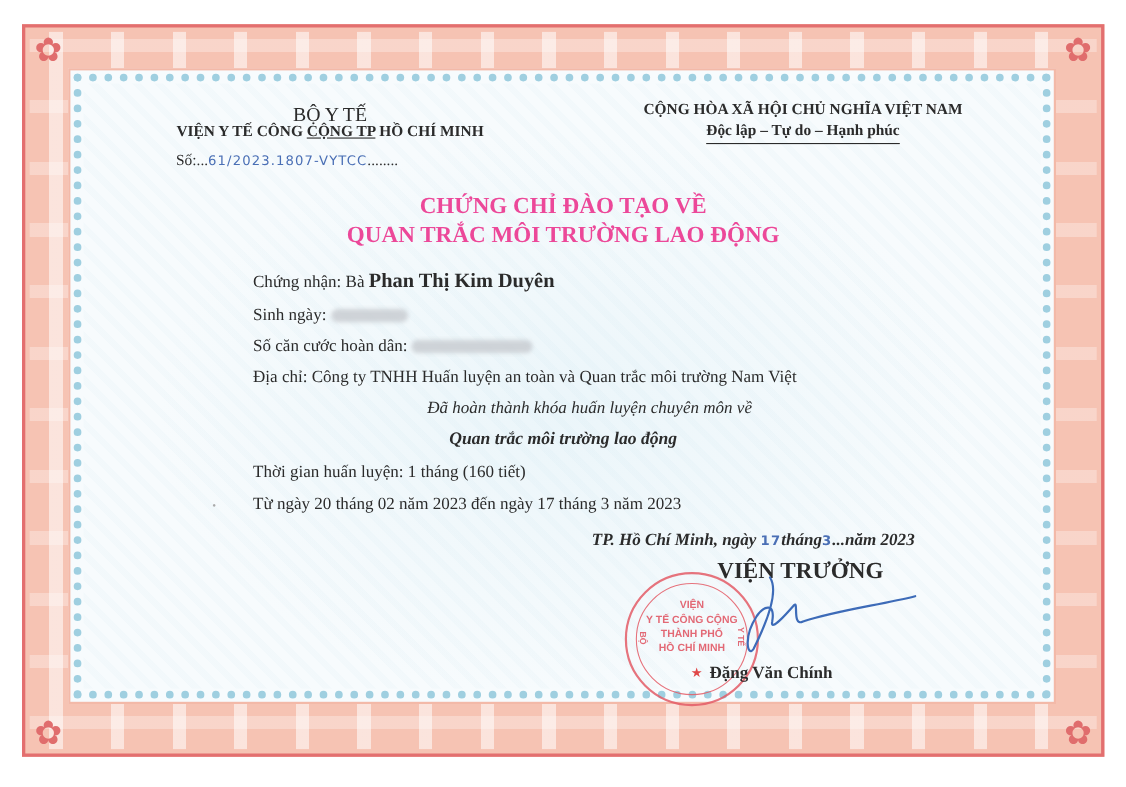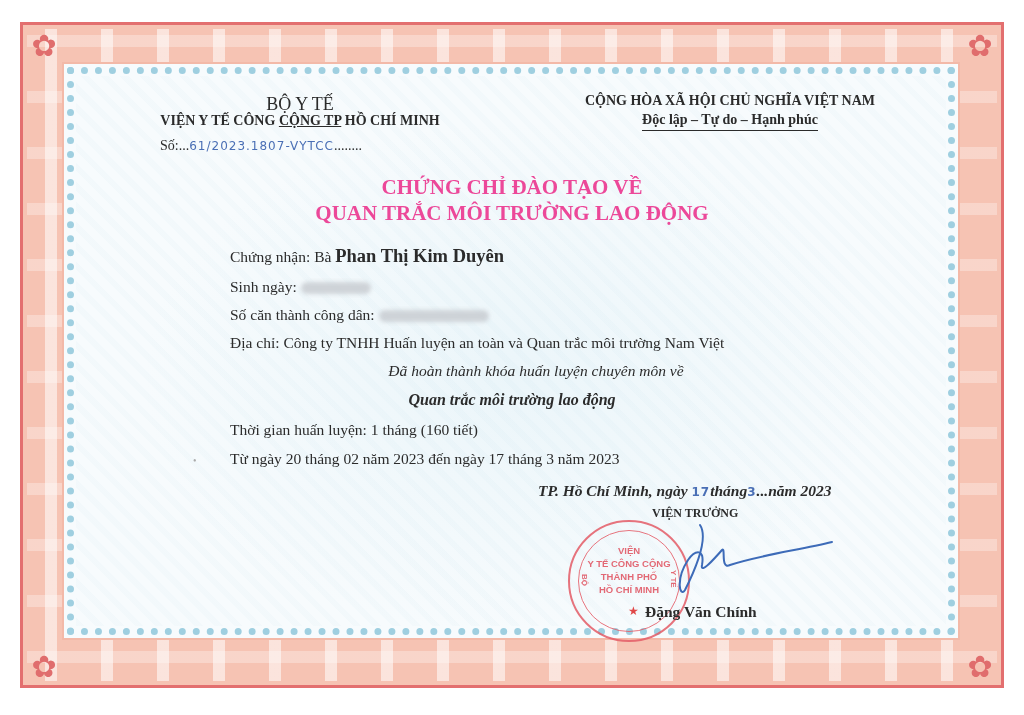--- a/index.html
+++ b/index.html
@@ -44,21 +44,21 @@
   .t1 { top:174px; } .t2 { top:200px; }
 
   .body-line { left:230px; font-size:15.5px; line-height:20px; }
   .name { font-size:18.5px; font-weight:bold; }
   .blur { display:inline-block; height:12px; border-radius:6px; background:#c9cdd2; filter:blur(2px); vertical-align:middle; opacity:0.85; }
   .center-it { left:0; width:1024px; text-align:center; font-style:italic; font-size:15.5px; }
   .center-bi { left:0; width:1024px; text-align:center; font-style:italic; font-weight:bold; font-size:16px; }
   .bullet { left:193px; top:455px; font-size:10px; color:#aaa; }
 
   .place-date { left:538px; top:482px; font-style:italic; font-size:15.5px;font-weight:bold; }
-  .role { left:652px; top:506px; font-weight:bold; font-size:12px; }
+  .role { left:652px; top:506px; font-weight:bold; font-size:21px; }
   .signer { left:645px; top:603px; font-weight:bold; font-size:15.5px; }
   .star { left:628px; top:604px; color:#e04848; font-size:12px; }
 
   .stamp { position:absolute; left:568px; top:520px; width:122px; height:122px; border-radius:50%;
            border:2.5px solid #e45c67; box-sizing:border-box; opacity:0.85; }
   .stamp-inner { position:absolute; inset:8px; border-radius:50%; border:1.5px solid #e45c67; }
   .stamp-text { position:absolute; left:0; right:0; top:22px; text-align:center; color:#e0505e;
            font-family:"Liberation Sans", sans-serif; font-weight:bold; font-size:9.5px; line-height:13px; }
   .stamp-side { position:absolute; color:#e0505e; font-family:"Liberation Sans", sans-serif; font-size:8px; font-weight:bold; }
   .signature { position:absolute; left:660px; top:520px; width:180px; height:80px; }
@@ -95,21 +95,21 @@
 <div class="abs title t2">QUAN TRẮC MÔI TRƯỜNG LAO ĐỘNG</div>
 
 <div class="abs body-line" style="top:246px;">
   <span>Chứng nhận: Bà </span><span class="name">Phan Thị Kim Duyên</span>
 </div>
 <div class="abs body-line" style="top:277px;">
   <span>Sinh ngày:</span>
   <span class="blur" style="width:70px;"></span>
 </div>
 <div class="abs body-line" style="top:305px;">
-  <span>Số căn thành công dân:</span>
+  <span>Số căn cước hoàn dân:</span>
   <span class="blur" style="width:110px;"></span>
 </div>
 <div class="abs body-line" style="top:333px;">
   <span>Địa chỉ: </span><span>Công ty TNHH Huấn luyện an toàn và Quan trắc môi trường Nam Việt</span>
 </div>
 <div class="abs center-it" style="top:362px; padding-left:48px; box-sizing:border-box;">Đã hoàn thành khóa huấn luyện chuyên môn về</div>
 <div class="abs center-bi" style="top:391px;">Quan trắc môi trường lao động</div>
 <div class="abs body-line" style="top:420px;">Thời gian huấn luyện: 1 tháng (160 tiết)</div>
 <div class="abs bullet">•</div>
 <div class="abs body-line" style="top:449px;">Từ ngày 20 tháng 02 năm 2023 đến ngày 17 tháng 3 năm 2023</div>

